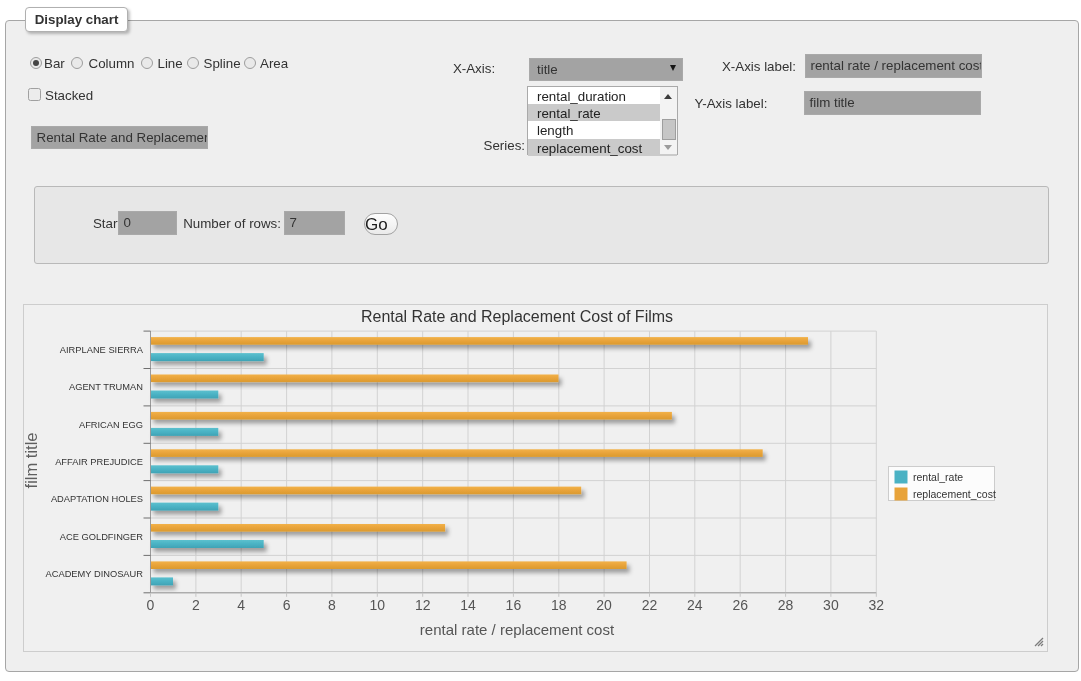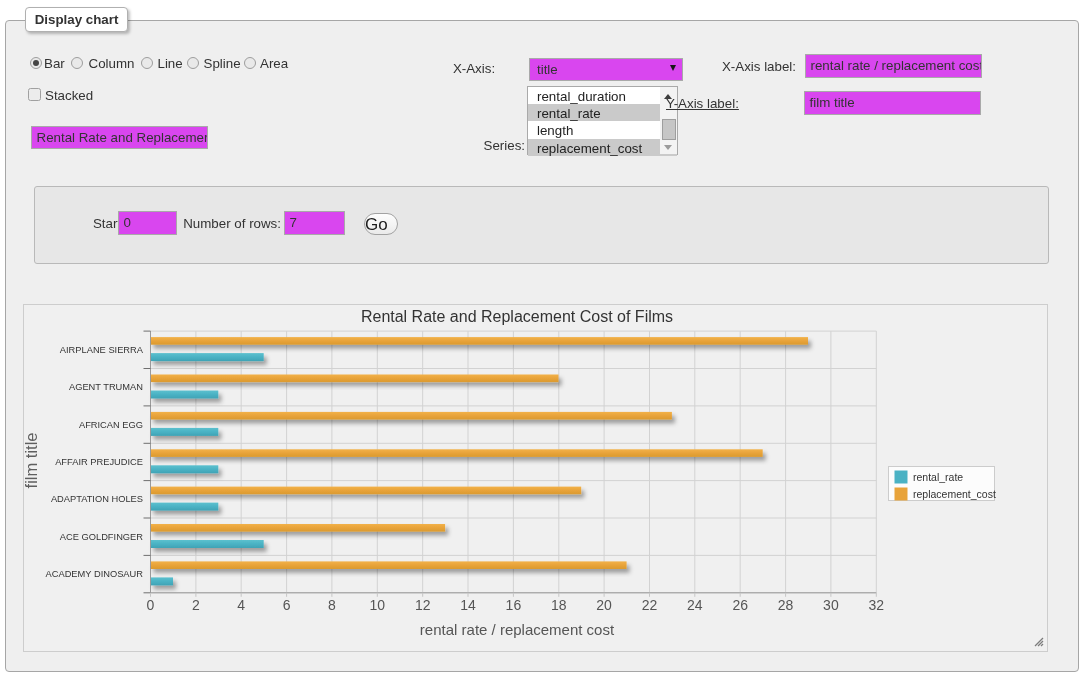--- a/index.html
+++ b/index.html
@@ -6,21 +6,21 @@
   body{font-family:"Liberation Sans", sans-serif;}
   #canvas{position:relative;width:1081px;height:681px;overflow:hidden;background:#fff;}
   .abs{position:absolute;}
   #fieldset{left:5px;top:19.5px;width:1073.5px;height:652.5px;box-sizing:border-box;background:#efefef;border:1px solid #a6a6a6;border-radius:4px;}
   #legendbox{left:25px;top:7px;width:103px;height:25px;box-sizing:border-box;background:#fff;border:1px solid #b0b0b0;border-radius:4px;box-shadow:2px 2px 3px rgba(0,0,0,0.25);
     font-size:13.33px;font-weight:bold;color:#333;text-align:center;line-height:23px;}
   .lbl{font-size:13.33px;color:#333;white-space:nowrap;}
   .radio{width:12px;height:12px;border-radius:50%;border:1px solid #9d9d9d;background:#e9e9e9;box-sizing:border-box;}
   .radio.sel::after{content:"";position:absolute;left:2px;top:2px;width:6px;height:6px;border-radius:50%;background:#454545;}
   .checkbox{width:13px;height:13px;border:1px solid #a0a0a0;background:#ececec;box-sizing:border-box;border-radius:2.5px;}
-  .tinput{background:#d946ef;border:1px solid #a9a9a9;box-sizing:border-box;font-size:13.33px;color:#333;
+  .tinput{background:#a3a3a3;border:1px solid #a9a9a9;box-sizing:border-box;font-size:13.33px;color:#333;
     white-space:nowrap;overflow:hidden;padding:3px 0 0 4.5px;}
   #midbox{left:34px;top:186px;width:1013px;height:76px;background:#e7e7e7;border:1px solid #b9b9b9;border-radius:3px;}
   #gobtn{left:364px;top:213px;width:34px;height:22px;box-sizing:border-box;border:1px solid #a2a2a2;border-radius:11px;
     background:linear-gradient(#fdfdfd,#f4f4f4 55%,#eaeaea);font-size:17px;color:#1c1c1c;text-align:left;line-height:21px;}
   #chartbox{left:23px;top:304px;width:1025px;height:348px;background:#f0f0f0;border:1px solid #cdcdcd;box-sizing:border-box;}
   .selopt{font-size:13.33px;color:#222;padding:2px 0 0 9px;height:15.2px;white-space:nowrap;}
 </style>
 </head>
 <body>
 <div id="canvas">
@@ -56,21 +56,21 @@
 
     <div class="abs" style="right:0;top:0;width:17px;height:67px;background:#f3f3f3;">
       <div class="abs" style="left:3.5px;top:7px;width:0;height:0;border-left:4.5px solid transparent;border-right:4.5px solid transparent;border-bottom:5px solid #3d3d3d;"></div>
       <div class="abs" style="left:1.5px;top:32px;width:12px;height:19px;background:#c6c6c6;border:1px solid #9e9e9e;"></div>
       <div class="abs" style="left:3.5px;top:57.5px;width:0;height:0;border-left:4.5px solid transparent;border-right:4.5px solid transparent;border-top:5px solid #9b9b9b;"></div>
     </div>
   </div>
 
   <div class="abs lbl" style="left:666px;top:59px;width:130px;text-align:right;">X-Axis label:</div>
   <div class="abs tinput" style="left:805px;top:54px;width:177px;height:24px;">rental rate / replacement cost</div>
-  <div class="abs lbl" style="left:666px;top:96px;width:130px;text-align:left;text-decoration:underline;">Y-Axis label:</div>
+  <div class="abs lbl" style="left:666px;top:96px;width:130px;text-align:center;">Y-Axis label:</div>
   <div class="abs tinput" style="left:804px;top:91px;width:177px;height:24px;">film title</div>
 
   <div id="midbox" class="abs"></div>
   <div class="abs lbl" style="left:34px;top:216px;width:79px;text-align:right;margin-left:37px;">Start row:</div>
   <div class="abs tinput" style="left:118px;top:211px;width:59px;height:24px;">0</div>
   <div class="abs lbl" style="left:181px;top:216px;width:100px;text-align:right;">Number of rows:</div>
   <div class="abs tinput" style="left:284px;top:211px;width:61px;height:24px;">7</div>
   <div id="gobtn" class="abs">Go</div>
 
   <div id="chartbox" class="abs"></div>

